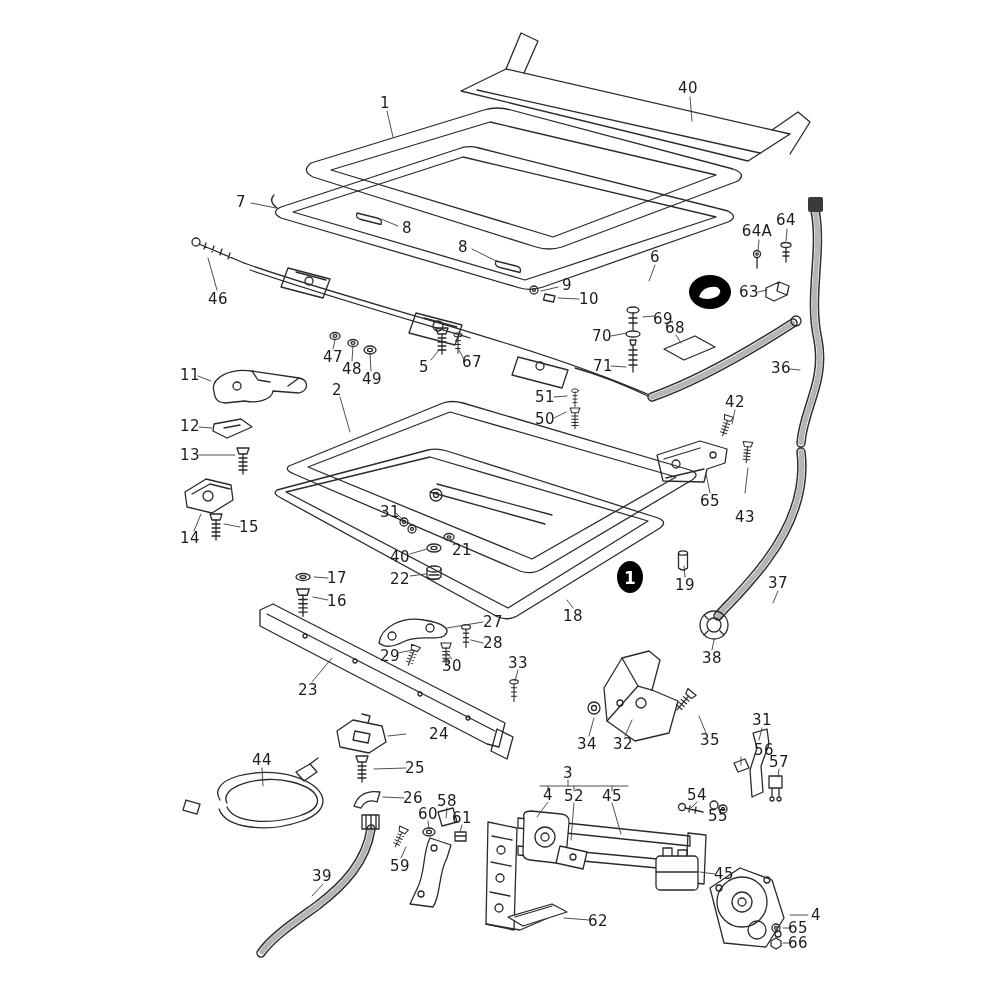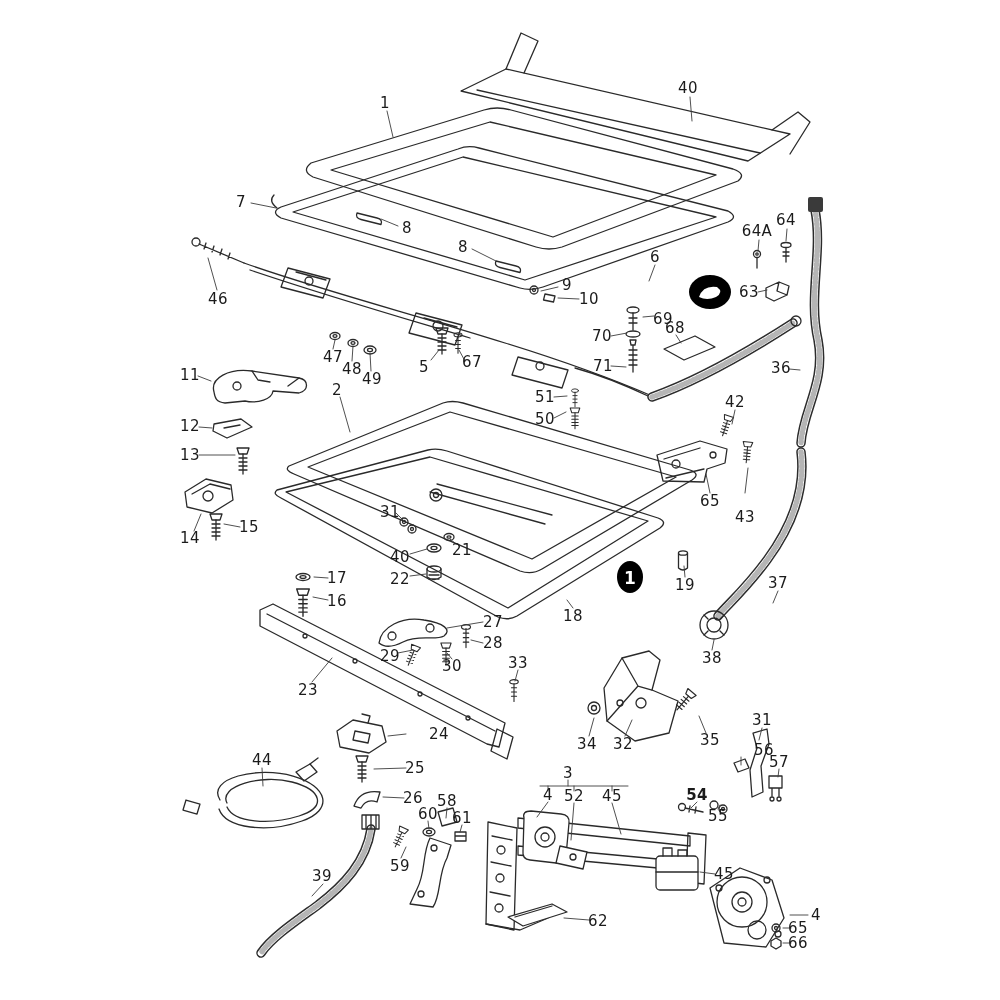--- a/index.html
+++ b/index.html
@@ -426,21 +426,21 @@
       <span class="part-label" style="left: 415px; top: 768px;">25</span>
       <span class="part-label" style="left: 413px; top: 798px;">26</span>
       <span class="part-label" style="left: 262px; top: 760px;">44</span>
       <span class="part-label" style="left: 447px; top: 801px;">58</span>
       <span class="part-label" style="left: 428px; top: 814px;">60</span>
       <span class="part-label" style="left: 462px; top: 818px; text-align: right;">61</span>
       <span class="part-label" style="left: 568px; top: 773px;">3</span>
       <span class="part-label" style="left: 548px; top: 795px;">4</span>
       <span class="part-label" style="left: 574px; top: 796px;">52</span>
       <span class="part-label" style="left: 612px; top: 796px;">45</span>
-      <span class="part-label" style="left: 697px; top: 795px; font-weight: bold;">54</span>
+      <span class="part-label" style="left: 697px; top: 795px;">54</span>
       <span class="part-label" style="left: 718px; top: 816px;">55</span>
       <span class="part-label" style="left: 400px; top: 866px; text-align: right;">59</span>
       <span class="part-label" style="left: 322px; top: 876px;">39</span>
       <span class="part-label" style="left: 724px; top: 874px;">45</span>
       <span class="part-label" style="left: 816px; top: 915px;">4</span>
       <span class="part-label" style="left: 798px; top: 928px;">65</span>
       <span class="part-label" style="left: 798px; top: 943px;">66</span>
       <span class="part-label" style="left: 598px; top: 921px;">62</span>
     </div>
 

